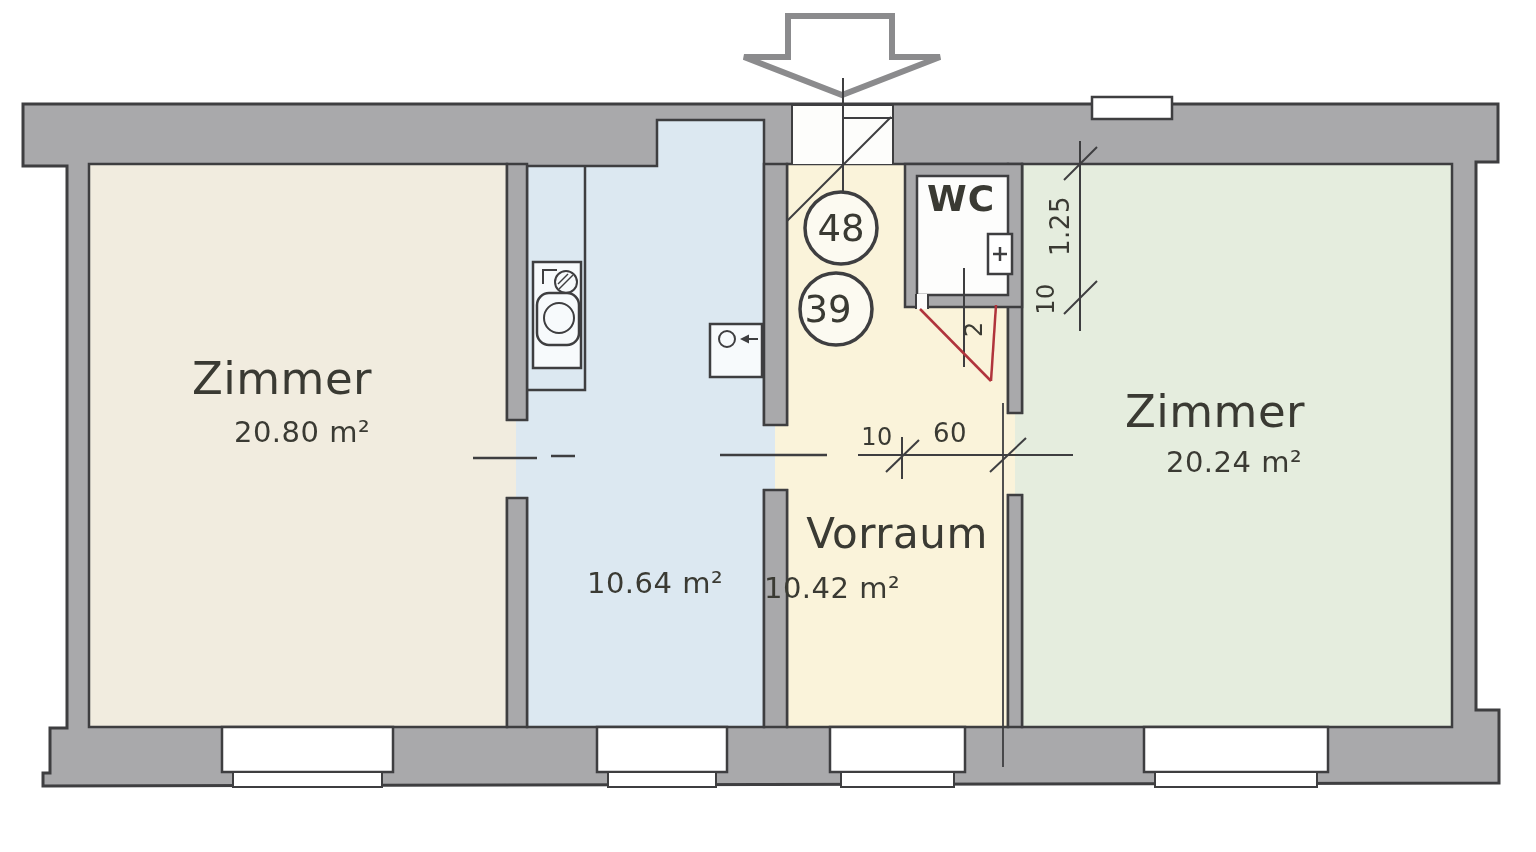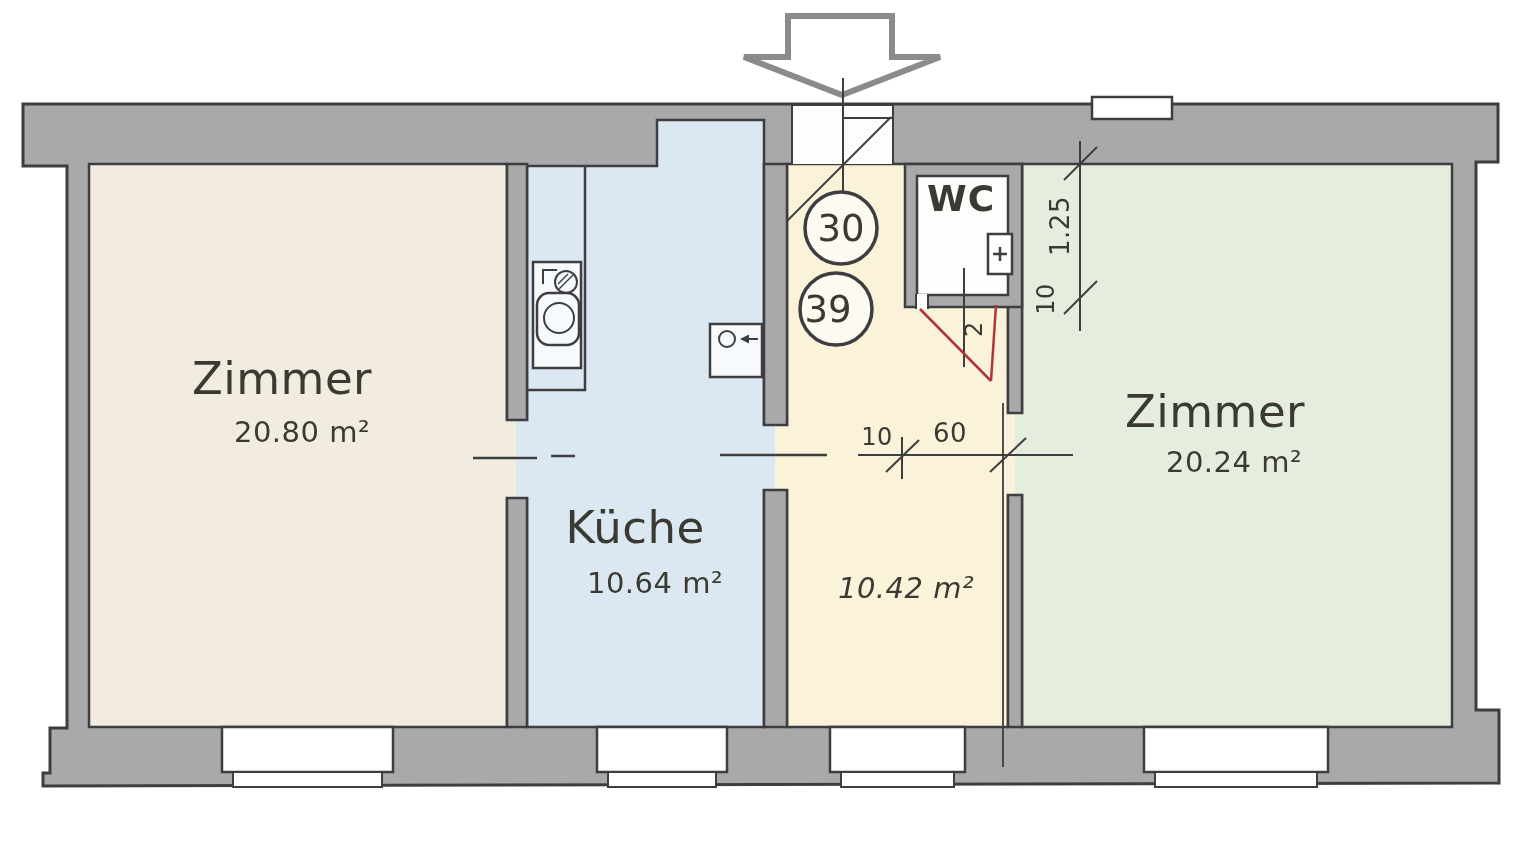--- a/index.html
+++ b/index.html
@@ -136,31 +136,31 @@
     <line x1="1064" y1="314" x2="1097" y2="281" stroke="#3e3e40" stroke-width="2"></line>
   </g>
 
   <circle cx="841" cy="228" r="36" fill="#fcfaf1" stroke="#3e3e40" stroke-width="3.5"></circle>
   <circle cx="836" cy="309" r="36" fill="#fcfaf1" stroke="#3e3e40" stroke-width="3.5"></circle>
 </svg>
 
   <div class="lbl room-name" style="left:282px;top:378px;">Zimmer</div>
   <div class="lbl room-area" style="left:302px;top:432px;">20.80 m²</div>
 
-  <div class="lbl room-name" style="left:635px;top:527px;">Küche</div>
   <div class="lbl room-area" style="left:655px;top:583px;">10.64 m²</div>
 
-  <div class="lbl room-area" style="left:906px;top:588px;font-style:italic;">10.42 m²</div>
+  <div class="lbl room-name" style="left:897px;top:534px;font-size:42px;">Vorraum</div>
+  <div class="lbl room-area" style="left:832px;top:588px;">10.42 m²</div>
 
   <div class="lbl room-name" style="left:1215px;top:411px;">Zimmer</div>
   <div class="lbl room-area" style="left:1222px;top:462px;margin-left:12px;">20.24 m²</div>
 
   <div class="lbl wc-name" style="left:961px;top:199px;">WC</div>
 
-  <div class="circle-badge" style="left:841px;top:228px;border:none;background:transparent;">30</div>
+  <div class="circle-badge" style="left:841px;top:228px;border:none;background:transparent;">48</div>
   <div class="circle-badge" style="left:828px;top:309px;border:none;background:transparent;">39</div>
 
   <div class="lbl dim" style="left:877px;top:437px;">10</div>
   <div class="lbl dim-lg" style="left:950px;top:433px;">60</div>
   <div class="lbl dim-lg rot" style="left:1060px;top:226px;">1.25</div>
   <div class="lbl dim rot" style="left:1046px;top:299px;">10</div>
   <div class="lbl dim rot" style="left:974px;top:329px;">2</div>
 </div>
 
 </body></html>

